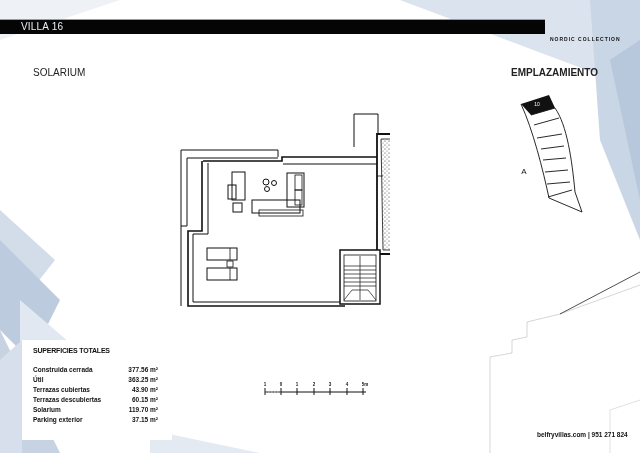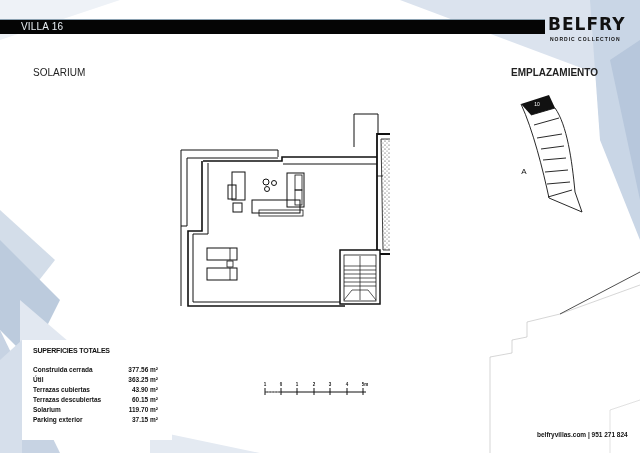--- a/index.html
+++ b/index.html
@@ -40,21 +40,20 @@
   <polyline points="490,453 490,357 512,353 512,340 527,337 527,322 560,314 640,285" fill="none" stroke="#bbb" stroke-width="0.6"></polyline>
   <polyline points="610,453 610,410 640,400" fill="none" stroke="#ccc" stroke-width="0.6"></polyline>
   <line x1="560" y1="314" x2="640" y2="272" stroke="#222" stroke-width="0.8"></line>
 </svg>
 
 <div class="topbar">
   <span>VILLA 16</span>
 </div>
 
 <div class="logo">
-  <div class="name">BELFRY</div>
   <div class="sub">NORDIC COLLECTION</div>
 </div>
 
 <div class="sec-title">SOLARIUM</div>
 <div class="loc-title">EMPLAZAMIENTO</div>
 
 <svg class="plan" width="220" height="210" viewBox="170 100 220 210">
   <defs>
     <pattern id="gravel" width="4" height="4" patternUnits="userSpaceOnUse">
       <rect width="4" height="4" fill="#fff"></rect>

